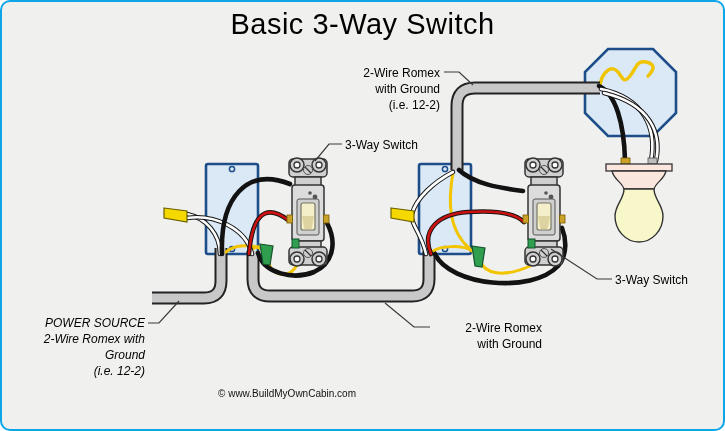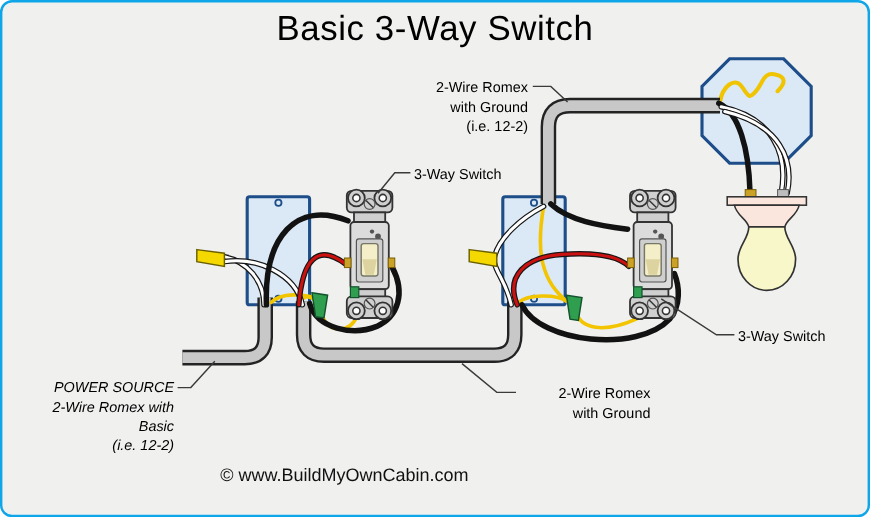--- a/index.html
+++ b/index.html
@@ -11,21 +11,21 @@
   .diagram-svg{position:absolute;left:0;top:0;}
   .page-title{
     position:absolute;top:6px;left:0;width:100%;text-align:center;
     font-size:29px;color:var(--text,#000);letter-spacing:0.5px;
   }
   .lbl{position:absolute;font-size:12px;line-height:16px;color:var(--text,#000);}
   .lbl.right{text-align:right;}
   .lbl.left{text-align:right;}
   .watermark{
     position:absolute;left:150px;top:386px;width:270px;text-align:center;
-    font-size:15px;color:#111;
+    font-size:10px;color:#111;
   }
   
   .ebox{fill:var(--box-fill,#dbe8f6);stroke:var(--box-stroke,#1d4e89);stroke-width:2.6;}
   .cable-out{fill:none;stroke:#232323;stroke-width:13;stroke-linecap:butt;stroke-linejoin:round;}
   .cable-core{fill:none;stroke:var(--cable,#c8c8c8);stroke-width:9;stroke-linecap:butt;stroke-linejoin:round;}
   .w-out{fill:none;stroke:#161616;stroke-width:4.6;stroke-linecap:round;}
   .w-core-white{fill:none;stroke:var(--wire-white,#fff);stroke-width:2.6;stroke-linecap:round;}
   .w-core-red{fill:none;stroke:var(--wire-red,#cc1111);stroke-width:2.6;stroke-linecap:round;}
   .w-black{fill:none;stroke:var(--wire-black,#111);stroke-width:4.6;stroke-linecap:round;}
   .w-yellow{fill:none;stroke:var(--wire-yellow,#f2c500);stroke-width:3;stroke-linecap:round;}
@@ -195,21 +195,21 @@
     <div>2-Wire Romex</div>
     <div>with Ground</div>
     <div>(i.e. 12-2)</div>
   </div>
 
   <div class="lbl left" style="left:343px;top:135px;">3-Way Switch</div>
 
   <div class="lbl right" style="left:23px;top:313px;width:120px;font-style:italic;">
     <div>POWER SOURCE</div>
     <div>2-Wire Romex with</div>
-    <div>Basic</div>
+    <div>Ground</div>
     <div>(i.e. 12-2)</div>
   </div>
 
   <div class="lbl left" style="left:430px;top:318px;width:110px;">
     <div>2-Wire Romex</div>
     <div>with Ground</div>
   </div>
 
   <div class="lbl left" style="left:613px;top:270px;">3-Way Switch</div>
 

